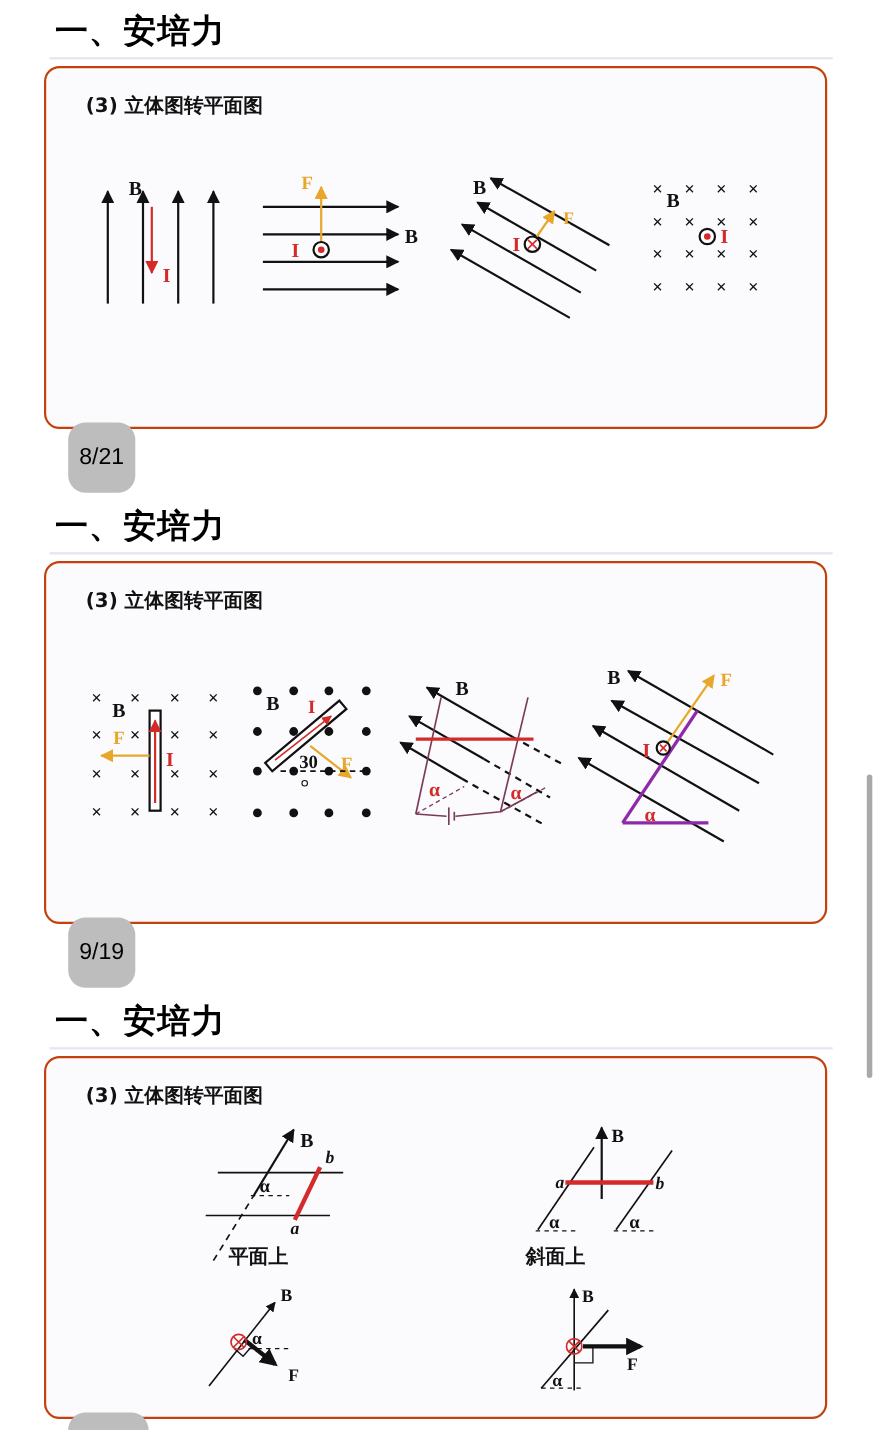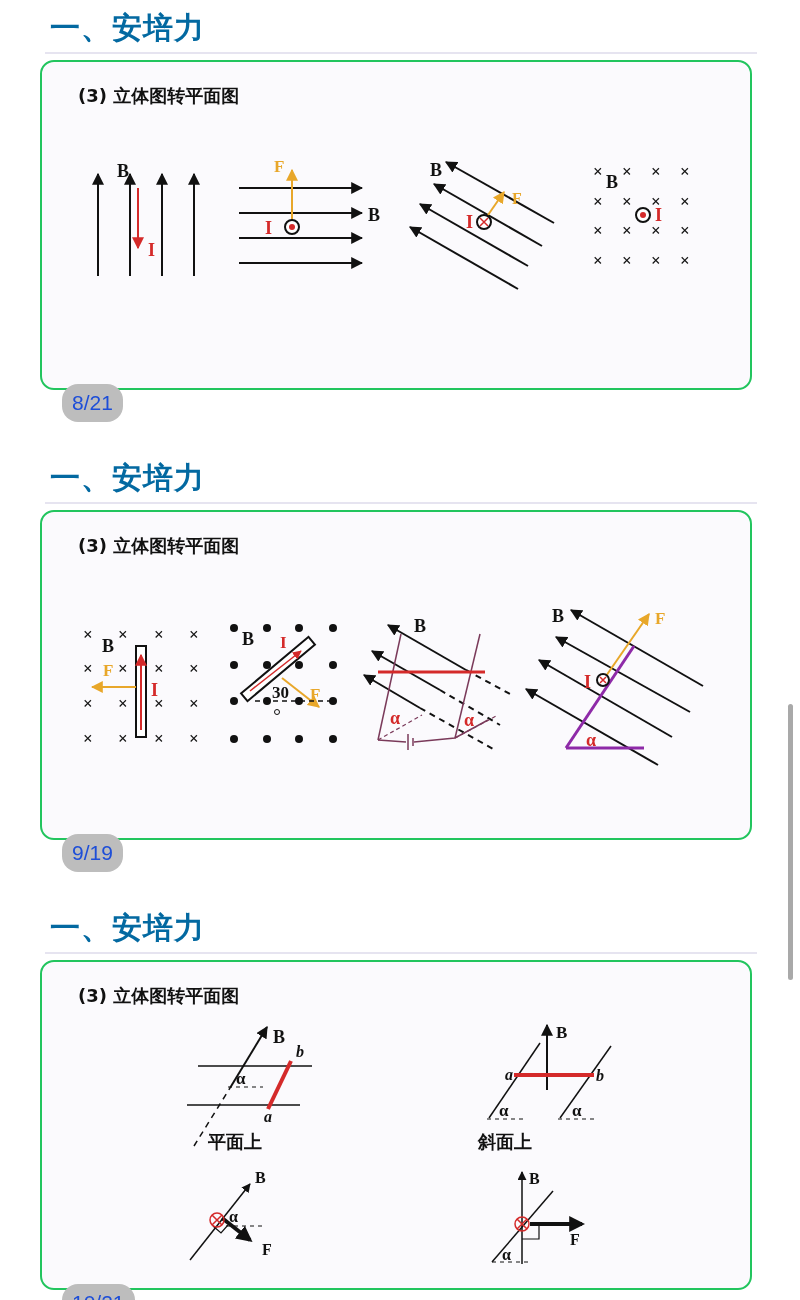--- a/index.html
+++ b/index.html
@@ -4,39 +4,39 @@
   <style>
     html, body { margin: 0; padding: 0; }
     body {
       width: 800px; height: 1300px; overflow: hidden; position: relative;
       background: #ffffff;
       font-family: "DejaVu Sans", "Liberation Sans", sans-serif;
     }
     .slide { position: absolute; left: 0; width: 800px; height: 450px; }
     .slide-title {
       position: absolute; left: 50px; top: 8px;
-      font-size: 30px; font-weight: bold; color: #0369a1; letter-spacing: 1px;
+      font-size: 30px; font-weight: bold; color: #000000; letter-spacing: 1px;
     }
     .title-rule {
       position: absolute; left: 45px; top: 52px; width: 712px; height: 2px;
       background: #e6e4f0;
     }
     .panel {
       position: absolute; left: 40px; top: 60px; width: 708px; height: 326px;
-      border: 2px solid #22c55e; border-radius: 14px; background: #fbfafd;
+      border: 2px solid #c2410c; border-radius: 14px; background: #fbfafd;
     }
     .panel-heading {
       position: absolute; left: 36px; top: 22px;
       font-size: 18px; font-weight: bold; color: #111;
     }
     .figure { position: absolute; left: 0; top: 0; }
     .page-badge {
       position: absolute; left: 62px; top: 384px;
-      background: #bdbdbd; color: #1d4ed8; border-radius: 16px;
-      font-size: 21px; padding: 5px 10px; height: 28px; line-height: 28px;
+      background: #bdbdbd; color: #000000; border-radius: 16px;
+      font-size: 21px; padding: 18px 10px; height: 28px; line-height: 28px;
       font-family: "Liberation Sans", sans-serif;
     }
     .scrollbar {
       position: absolute; left: 788px; top: 704px; width: 5px; height: 276px;
       background: #a9a9a9; border-radius: 3px;
     }
     svg text { font-family: "Liberation Serif", serif; font-weight: bold; }
     svg .cap { font-family: "DejaVu Sans", sans-serif; font-weight: bold; }
   </style>
 </head>

